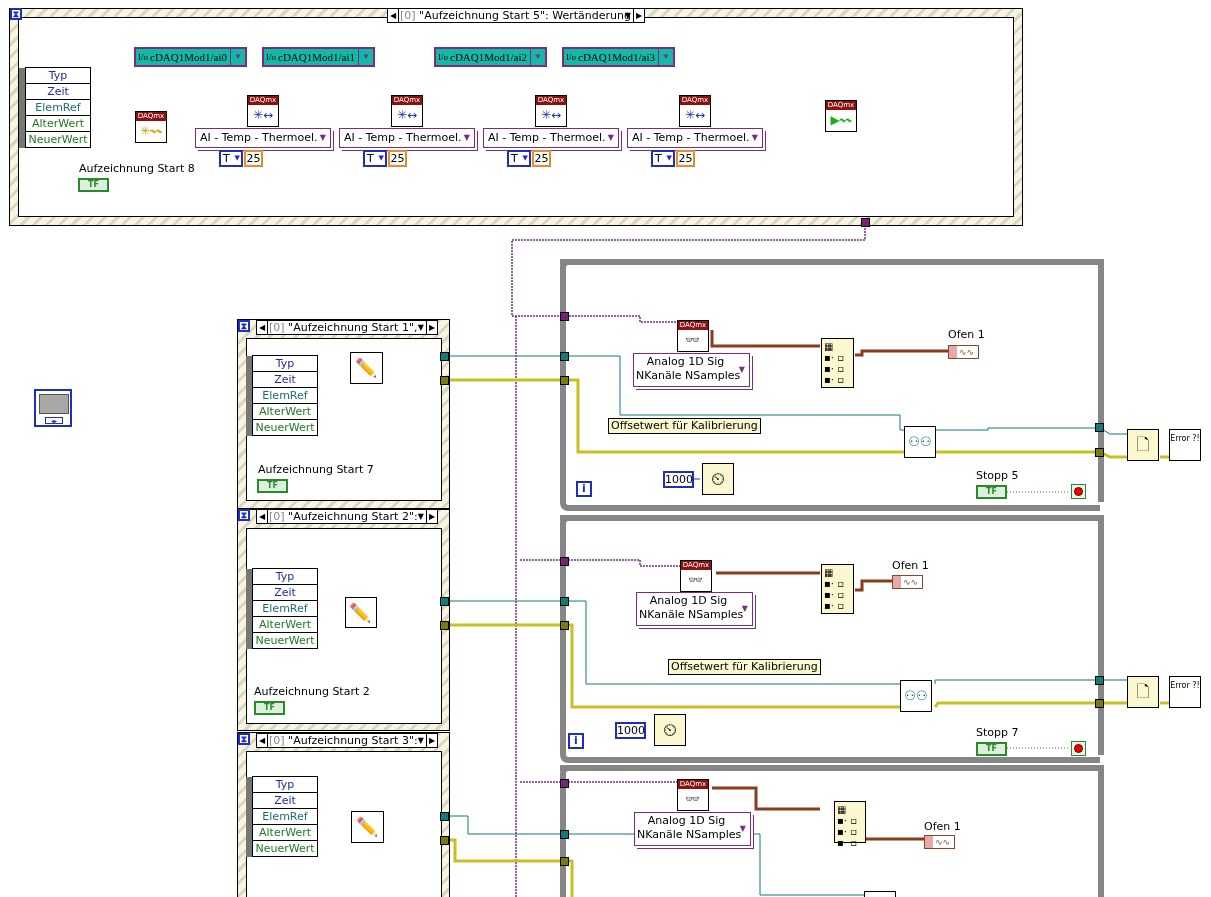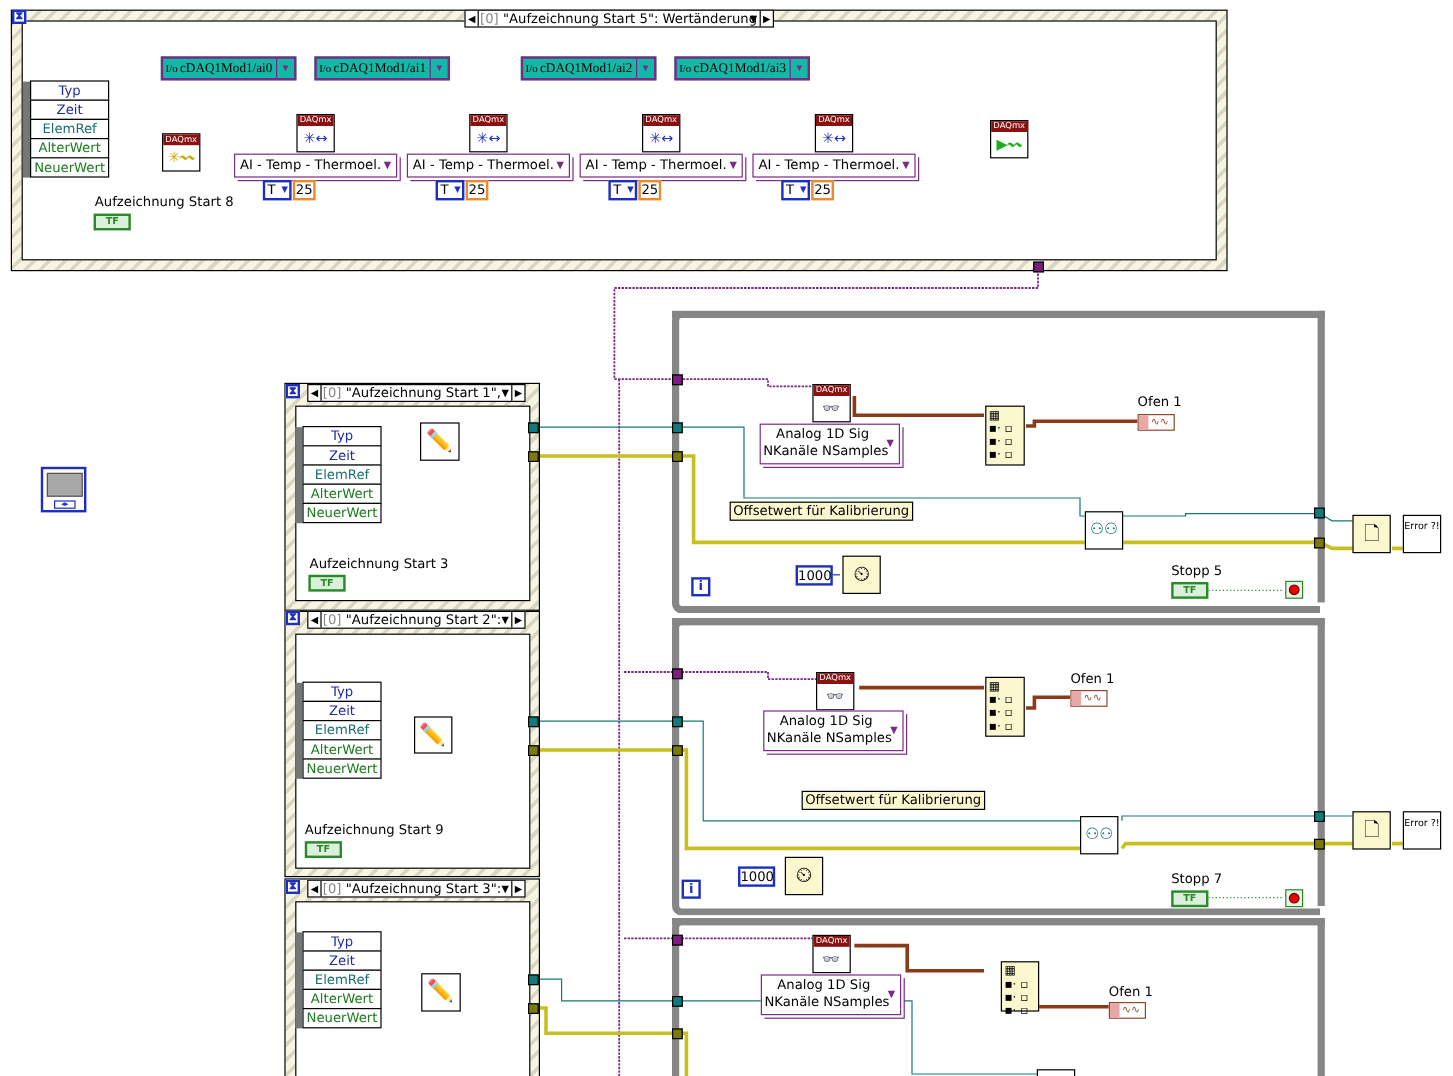--- a/index.html
+++ b/index.html
@@ -205,21 +205,21 @@
   <span class="rarr">▶</span>
 </div>
 <div class="evnode" style="left:246px;top:356px;">
   <div class="c-blue">Typ</div>
   <div class="c-blue">Zeit</div>
   <div class="c-teal">ElemRef</div>
   <div class="c-green">AlterWert</div>
   <div class="c-green">NeuerWert</div>
 </div>
 <div class="icon-box" style="left:350px;top:352px;width:33px;height:32px;font-size:18px;line-height:30px;">✏️</div>
-<div class="label" style="left:258px;top:463px;">Aufzeichnung Start  3</div>
+<div class="label" style="left:258px;top:463px;">Aufzeichnung Start  7</div>
 <div class="tfbool" style="left:257px;top:479px;">TF</div>
 <div class="tunnel t-teal" style="left:440px;top:352px;"></div>
 <div class="tunnel t-olive" style="left:440px;top:376px;"></div>
 
 <div class="evt" style="left:237px;top:509px;width:213px;height:222px;">
   <div class="inner" style="left:8px;top:18px;width:196px;height:196px;"></div>
 </div>
 <div class="hourglass" style="left:238px;top:509px;">⧗</div>
 <div class="selector" style="left:256px;top:509px;width:182px;">
   <span class="larr">◀</span>
@@ -229,21 +229,21 @@
   <span class="rarr">▶</span>
 </div>
 <div class="evnode" style="left:246px;top:569px;">
   <div class="c-blue">Typ</div>
   <div class="c-blue">Zeit</div>
   <div class="c-teal">ElemRef</div>
   <div class="c-green">AlterWert</div>
   <div class="c-green">NeuerWert</div>
 </div>
 <div class="icon-box" style="left:345px;top:597px;width:32px;height:31px;font-size:18px;line-height:29px;">✏️</div>
-<div class="label" style="left:254px;top:685px;">Aufzeichnung Start  9</div>
+<div class="label" style="left:254px;top:685px;">Aufzeichnung Start  2</div>
 <div class="tfbool" style="left:254px;top:701px;">TF</div>
 <div class="tunnel t-teal" style="left:440px;top:597px;"></div>
 <div class="tunnel t-olive" style="left:440px;top:621px;"></div>
 
 <div class="evt" style="left:237px;top:732px;width:213px;height:180px;">
   <div class="inner" style="left:8px;top:18px;width:196px;height:170px;"></div>
 </div>
 <div class="hourglass" style="left:238px;top:733px;">⧗</div>
 <div class="selector" style="left:256px;top:733px;width:182px;">
   <span class="larr">◀</span>

